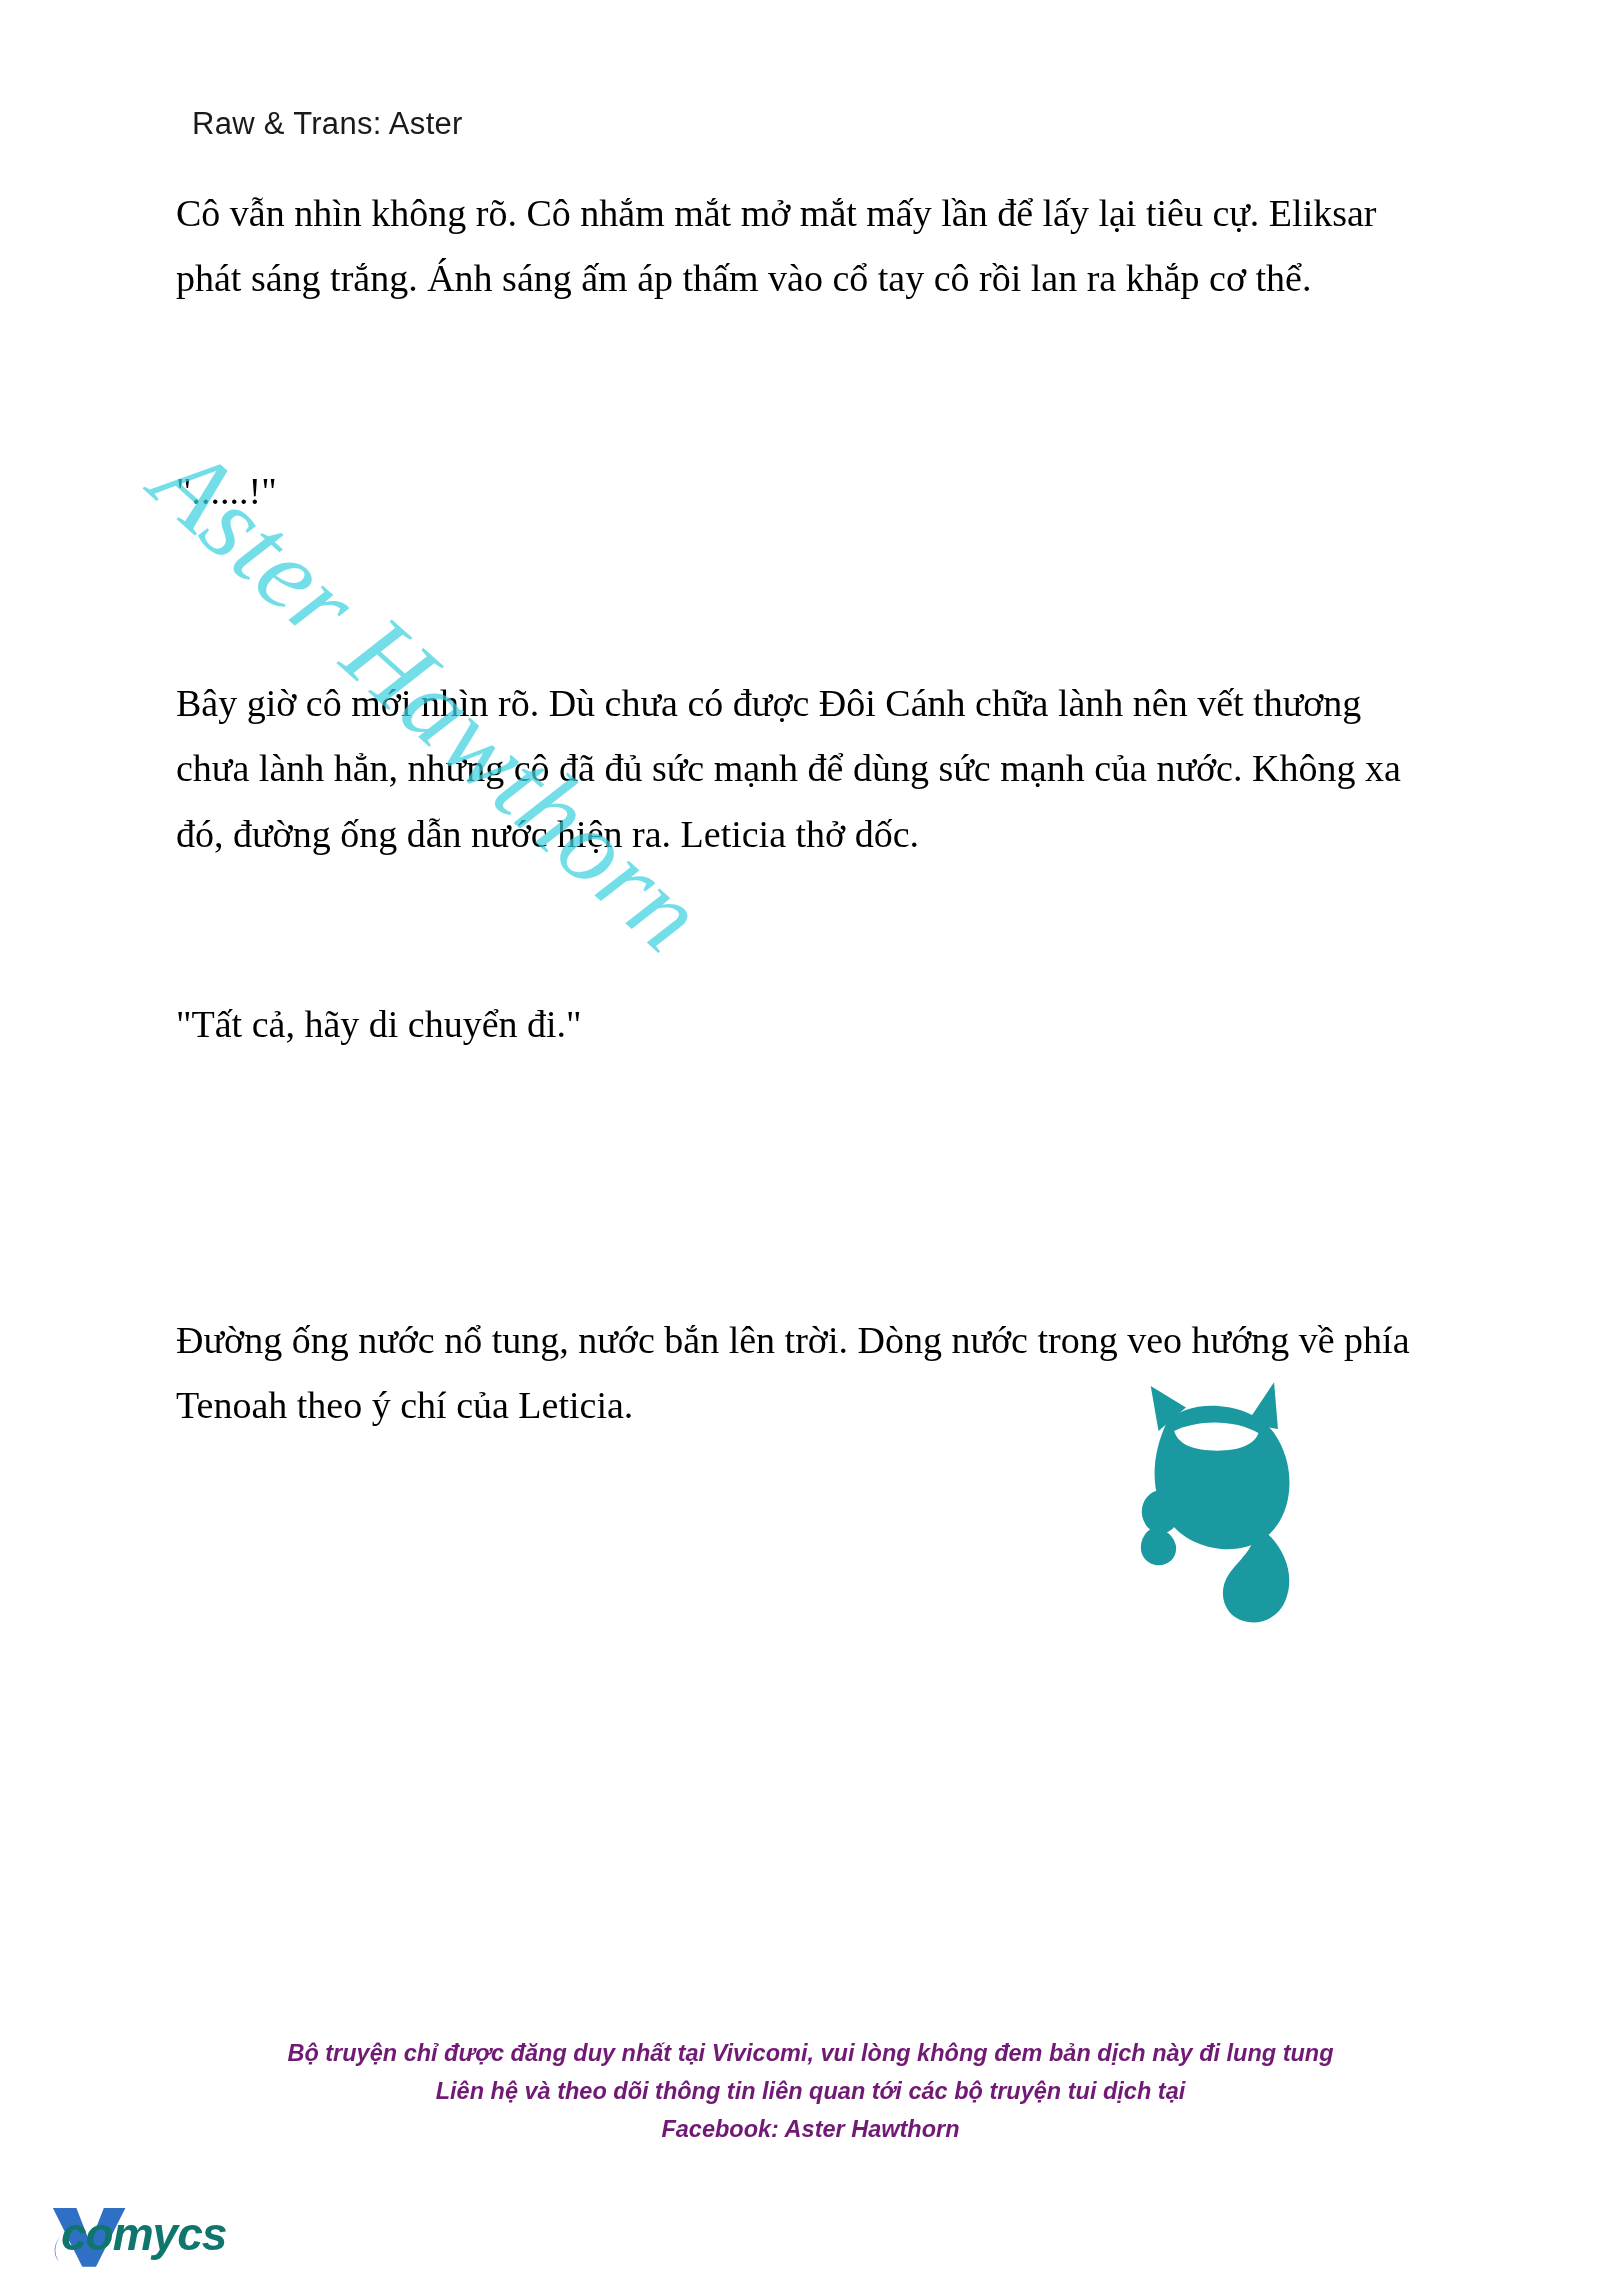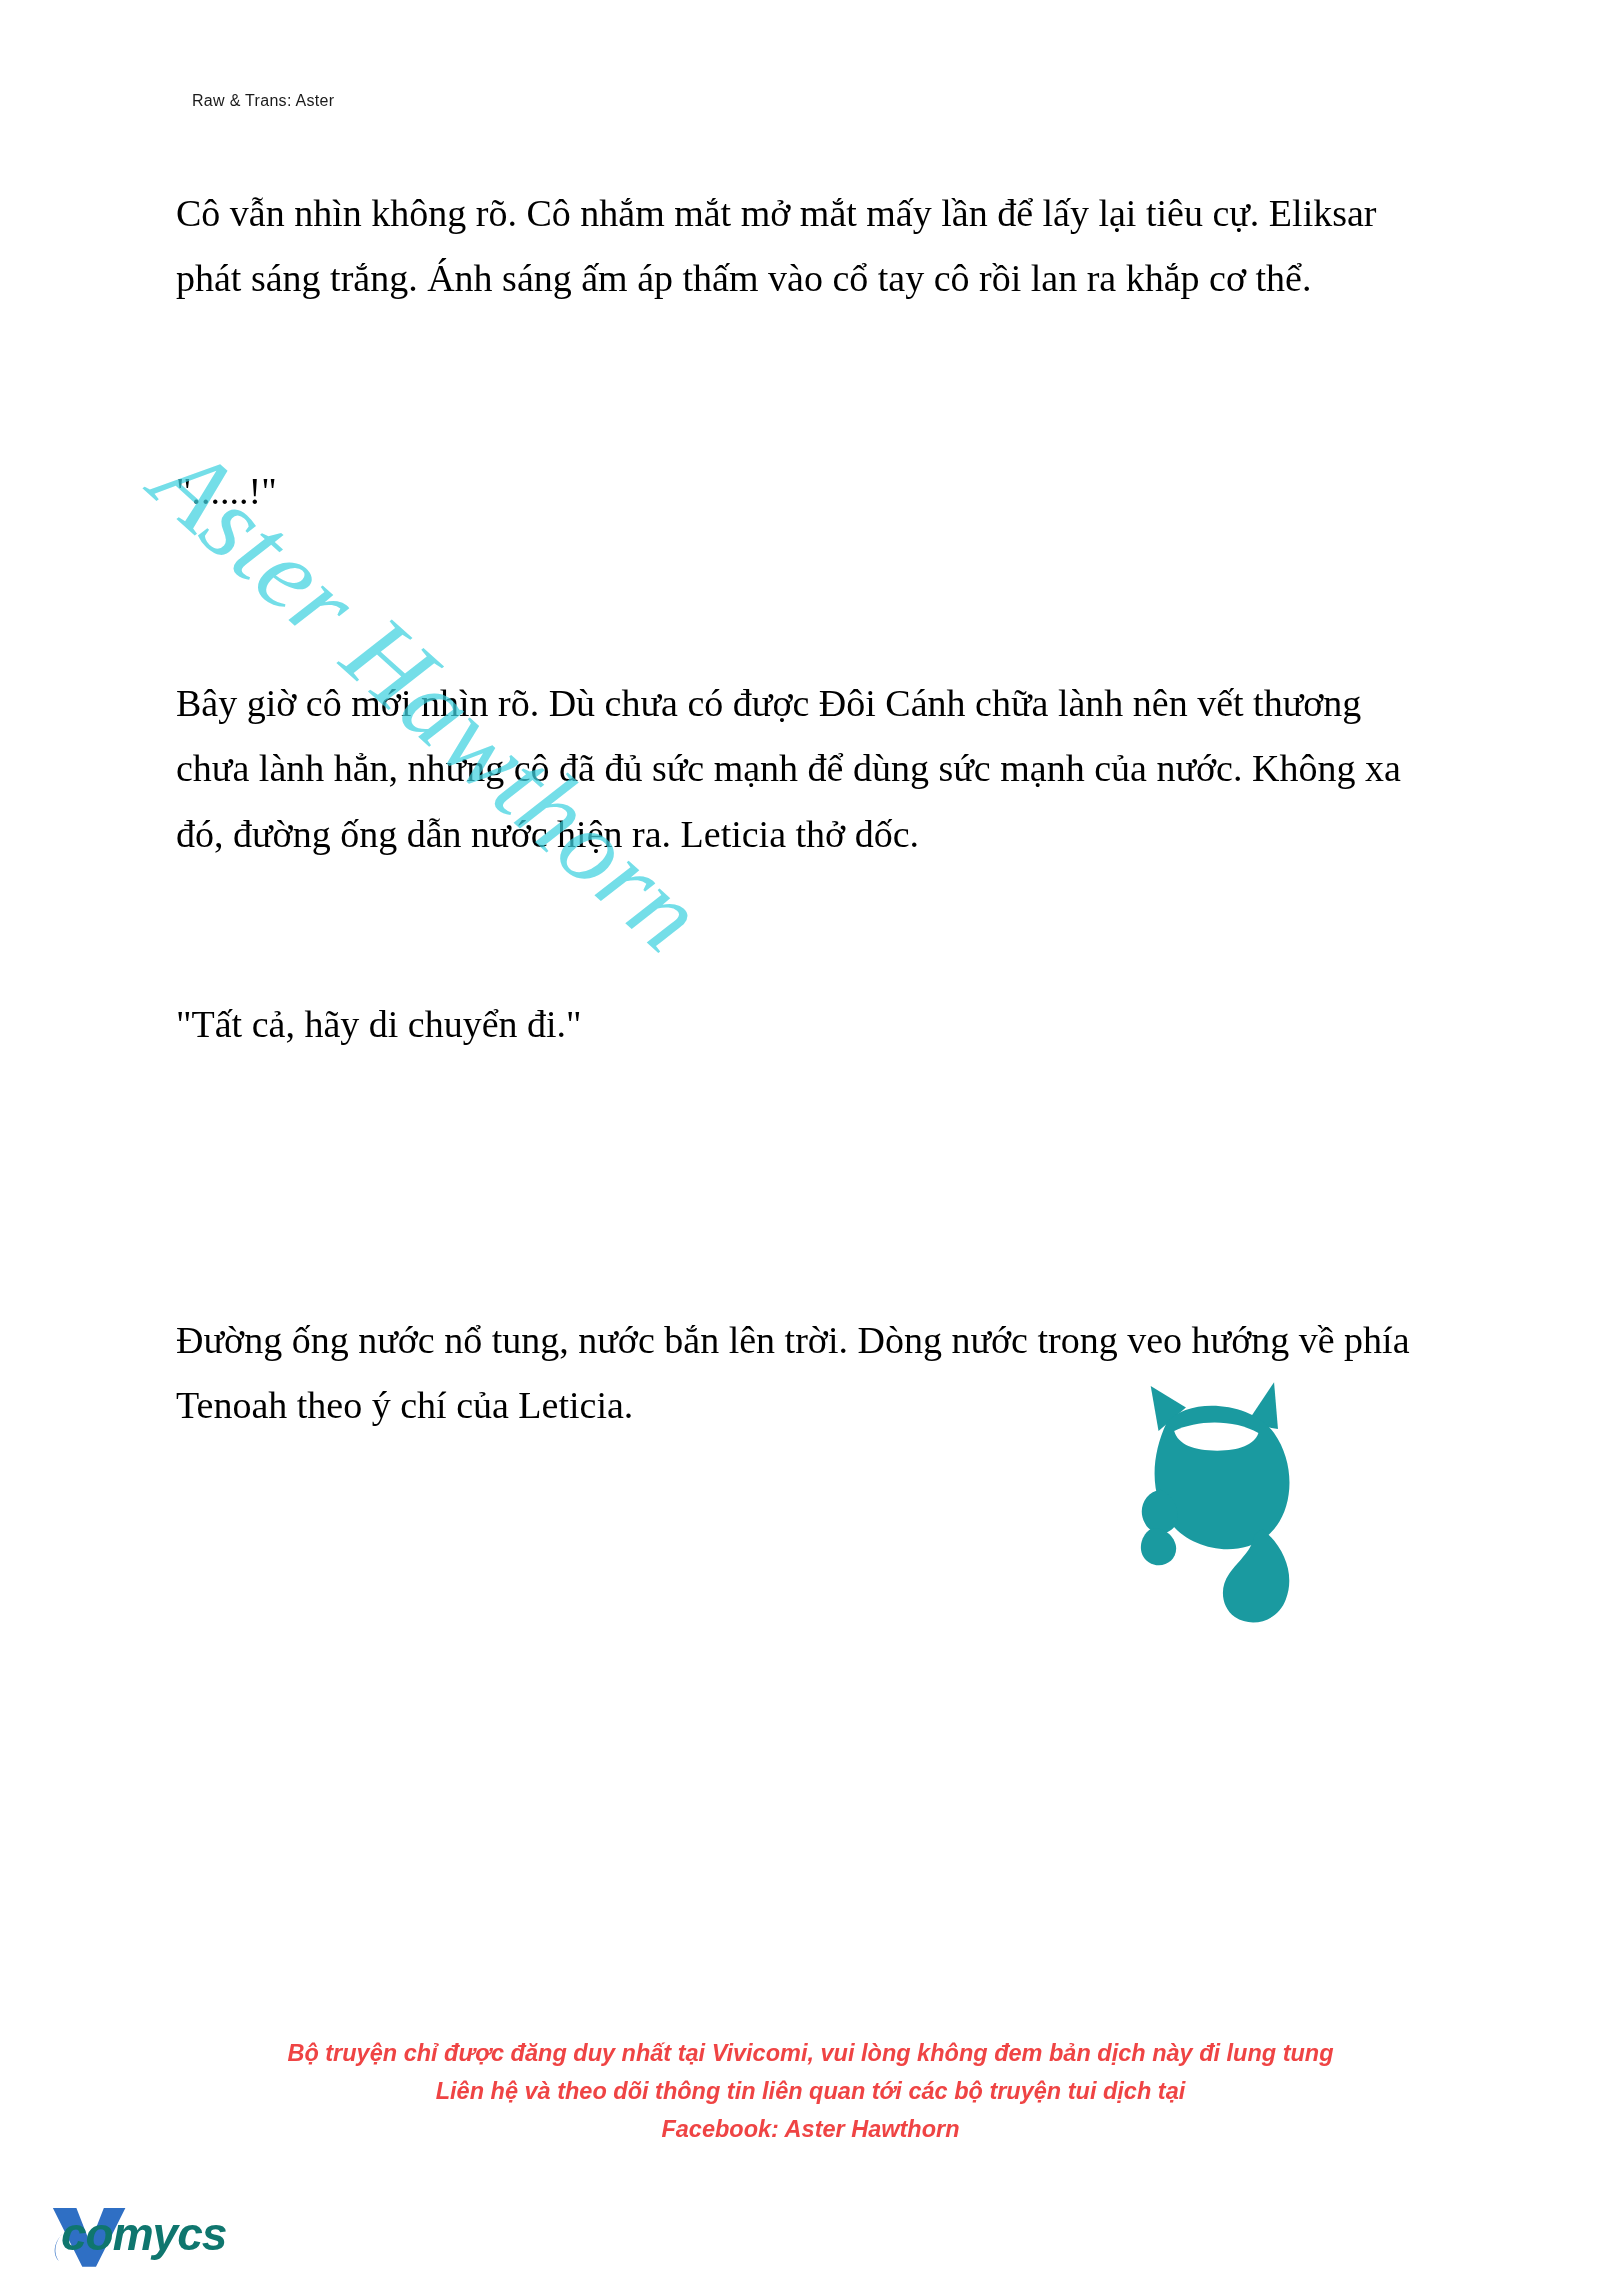--- a/index.html
+++ b/index.html
@@ -19,24 +19,24 @@
     position: absolute;
     top: 0; left: 0;
     width: 1621px;
     height: 2293px;
     background: #ffffff;
   }
 
   
   .header {
     position: absolute;
-    top: 92px;
+    top: 106px;
     left: 192px;
     font-family: "Liberation Sans", sans-serif;
-    font-size: 16px;
+    font-size: 31px;
     color: #1a1a1a;
     letter-spacing: 0.3px;
   }
 
   
   .content {
     position: absolute;
     top: 181px;
     left: 176px;
     width: 1264px;
@@ -85,21 +85,21 @@
   }
 
   
   .footer {
     position: absolute;
     left: 0;
     right: 0;
     top: 2034px;
     text-align: center;
     font-family: "Liberation Sans", sans-serif;
-    color: #ef4444;
+    color: #701a75;
     font-weight: bold;
     font-style: italic;
     font-size: 23.5px;
     line-height: 1.62;
   }
   .footer div { white-space: nowrap; }
 
   
   .logo {
     position: absolute;

